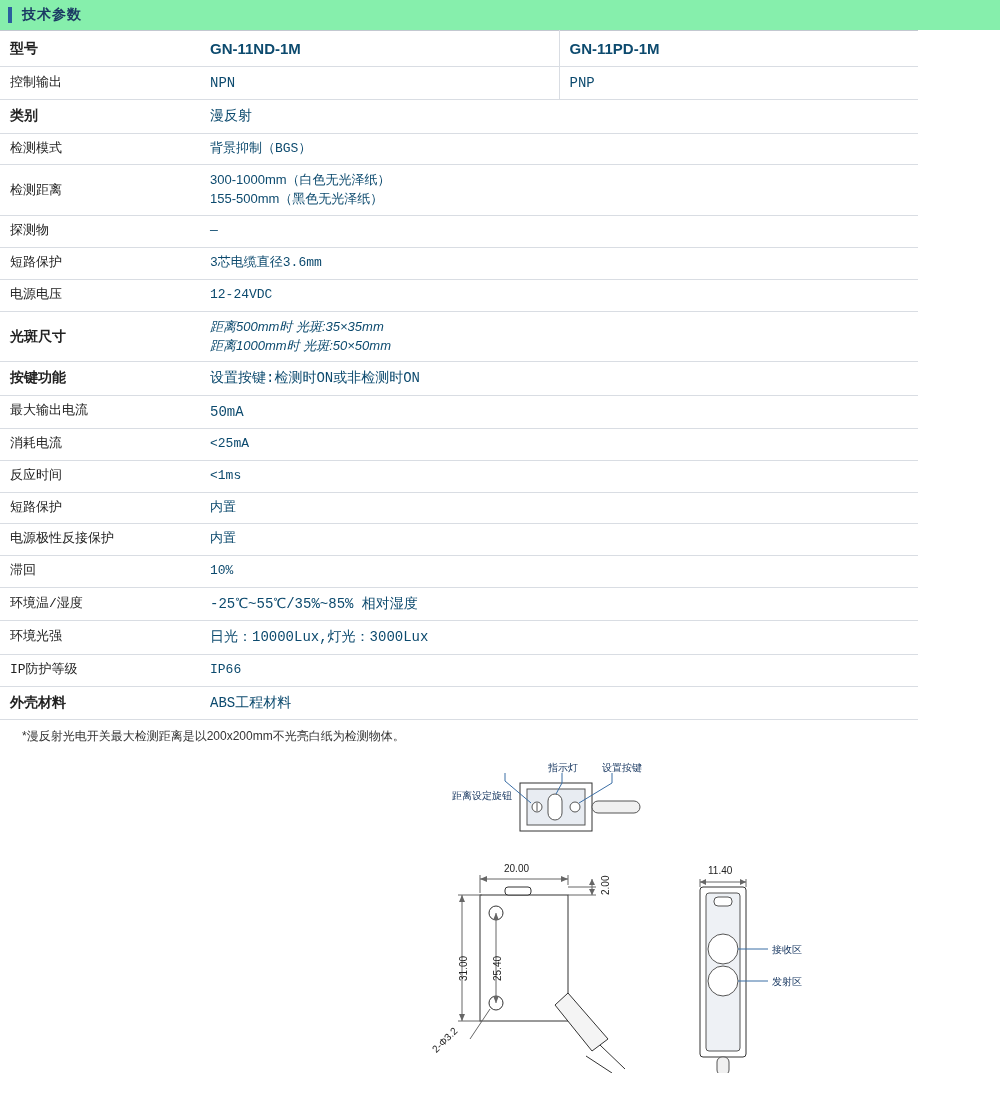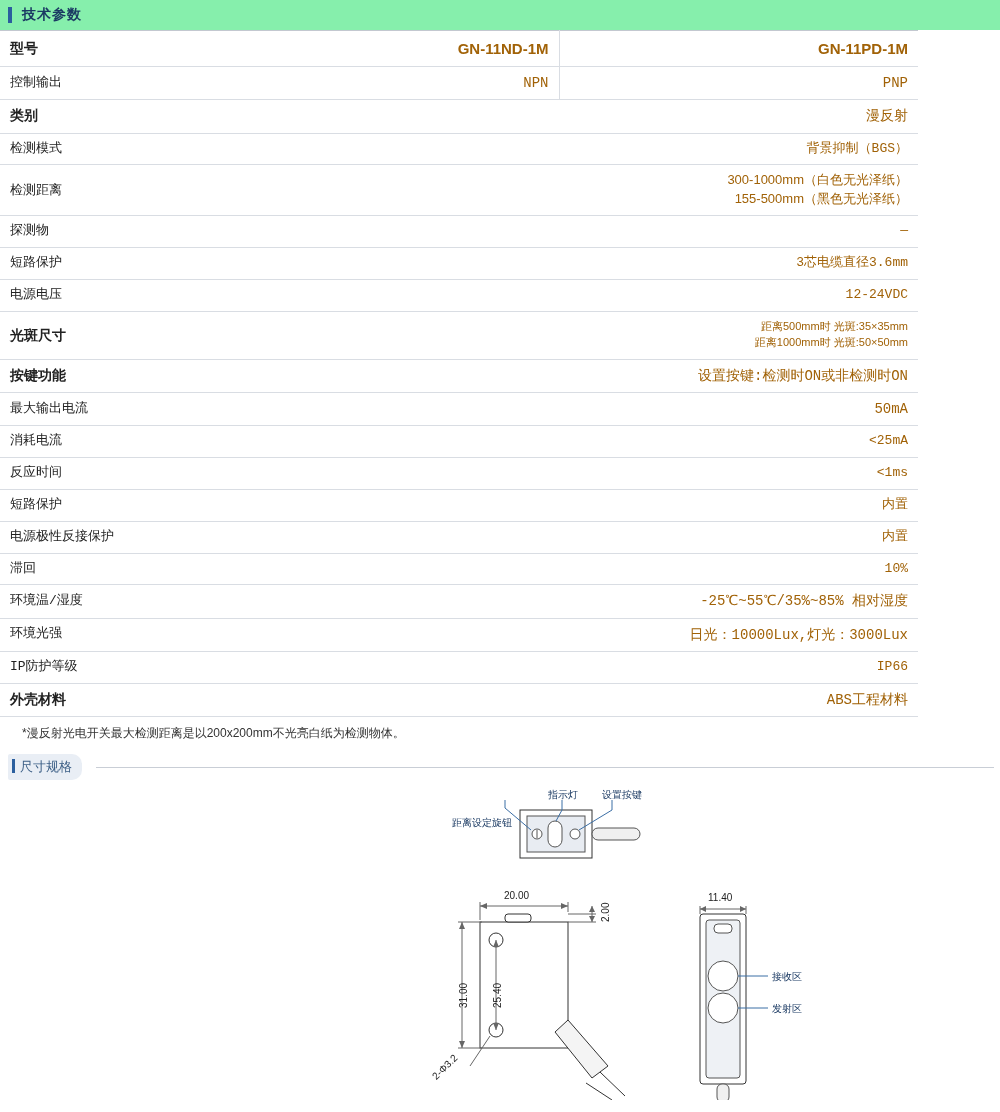--- a/index.html
+++ b/index.html
@@ -45,25 +45,25 @@
     line-height: 1.45;
   }
   td.label {
     width: 200px;
     padding-left: 22px;
     color: #222;
     border-right: none;
   }
   td.label.bold { font-weight: bold; font-size: 14px; }
   td.val {
-    text-align: right;
-    color: #a16207;
+    text-align: left;
+    color: #0c4a6e;
   }
   td.val.bold { font-weight: bold; font-size: 15px; }
-  td.val.big { font-size: 11px; }
+  td.val.big { font-size: 13px; font-style: italic; }
   td.val.mid { font-size: 14px; }
   .divcol { border-left: 1px solid #d9dde3; }
 
   .row-h-sm td { height: 29px; font-family: Liberation Mono, monospace; }
   .row-h-md td { height: 36px; }
   .row-h-lg td { height: 48px; }
 
   .note {
     font-size: 12px;
     color: #333;
@@ -229,27 +229,20 @@
 
       <tr class="row-h-sm">
         <td class="label bold">外壳材料</td>
         <td class="val mid" colspan="2">ABS工程材料</td>
       </tr>
     </tbody>
   </table>
 
   <div class="note">*漫反射光电开关最大检测距离是以200x200mm不光亮白纸为检测物体。</div>
 
-  <div class="dim-head-wrap">
-    <div class="dim-head">
-      <span class="bar"></span>
-      <span>尺寸规格</span>
-    </div>
-    <div class="dim-rule"></div>
-  </div>
 
   <div class="drawing">
 
     <svg width="1000" height="320">
       <g stroke="#333" fill="none" stroke-width="1">
 
         <rect x="520" y="30" width="72" height="48" fill="#ffffff"></rect>
         <rect x="527" y="36" width="58" height="36" fill="#e8ecf2" stroke="#555"></rect>
 
         <circle cx="537" cy="54" r="5" fill="#ffffff" stroke="#555"></circle>

